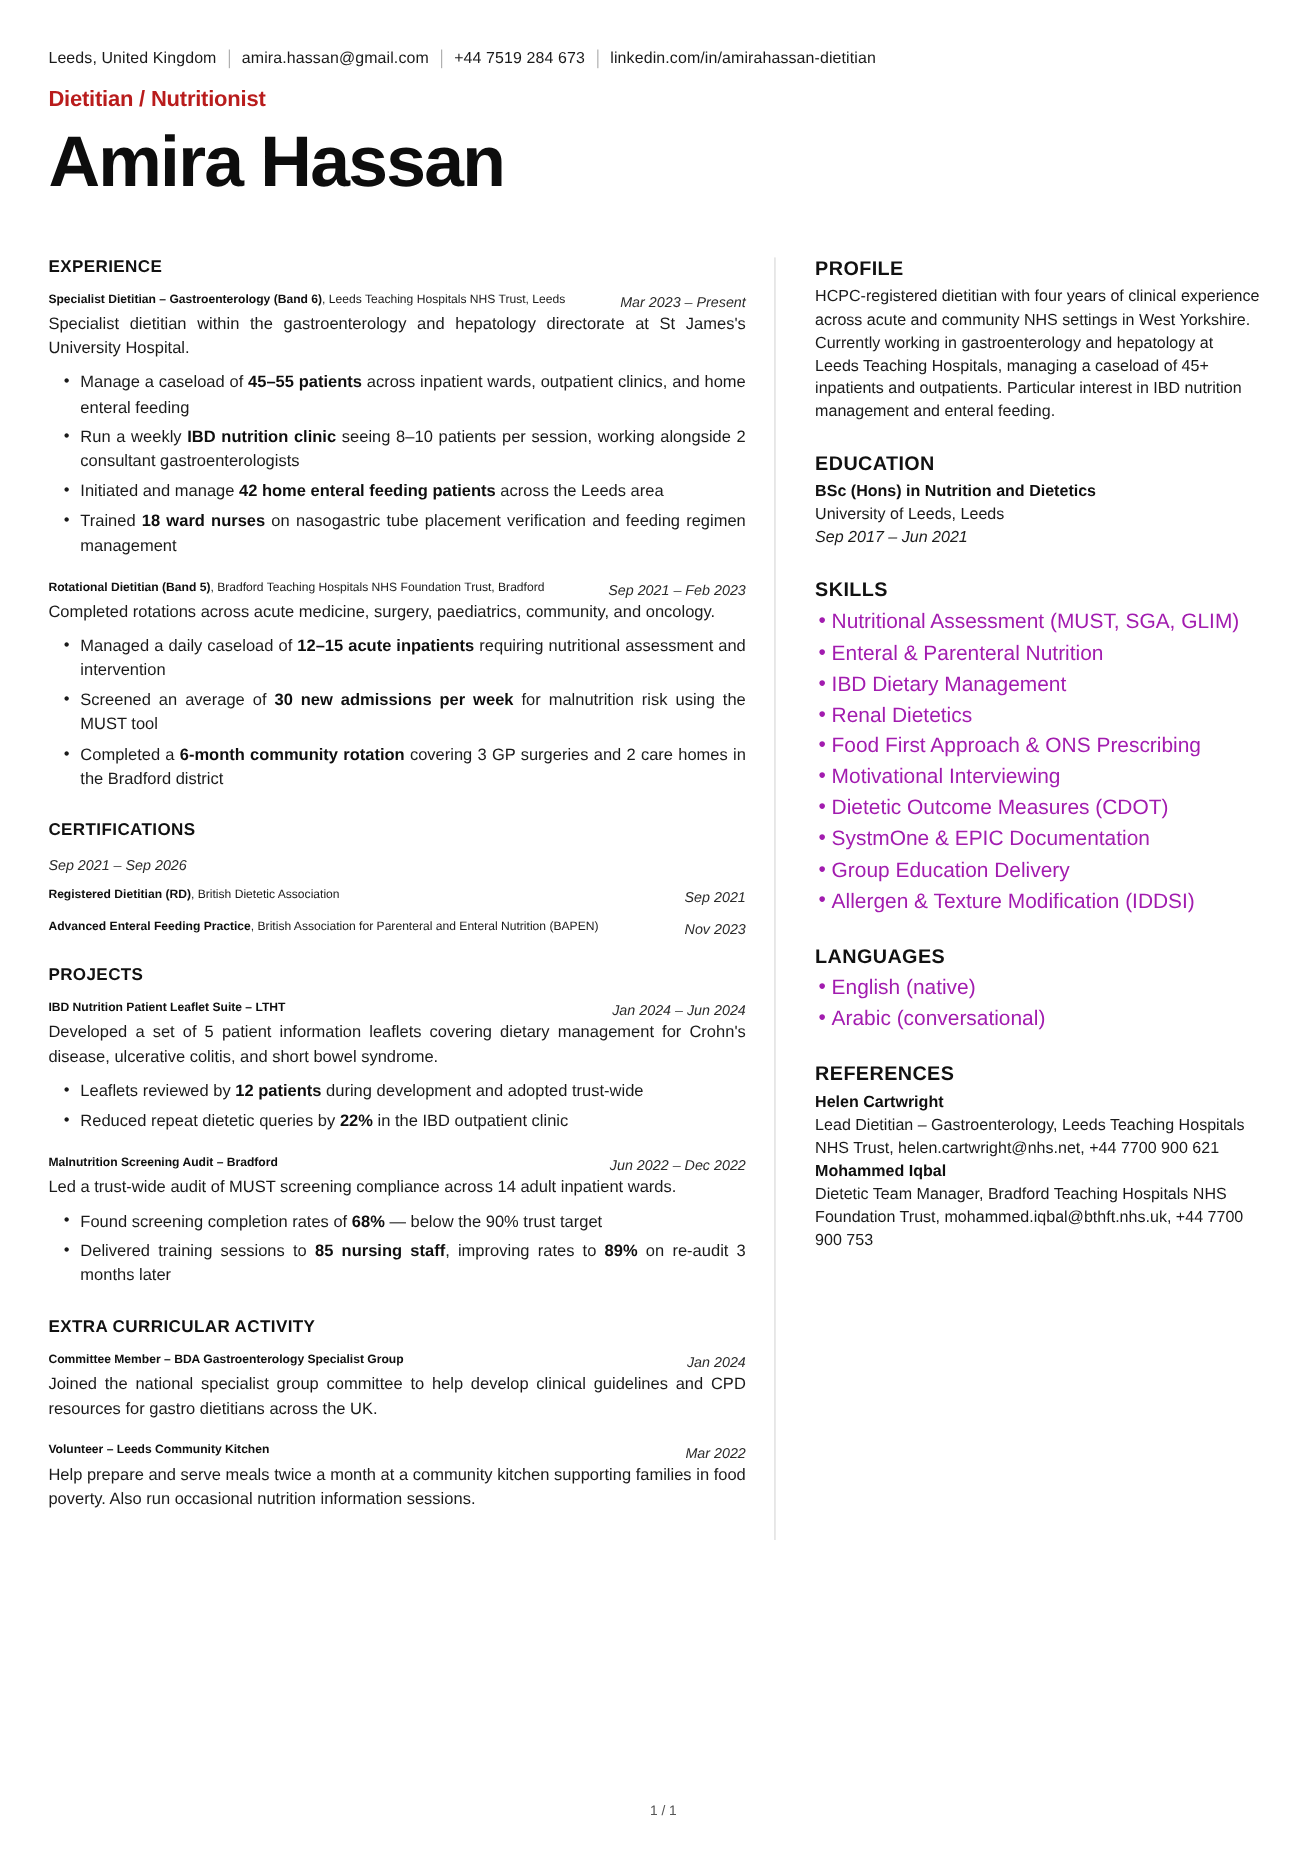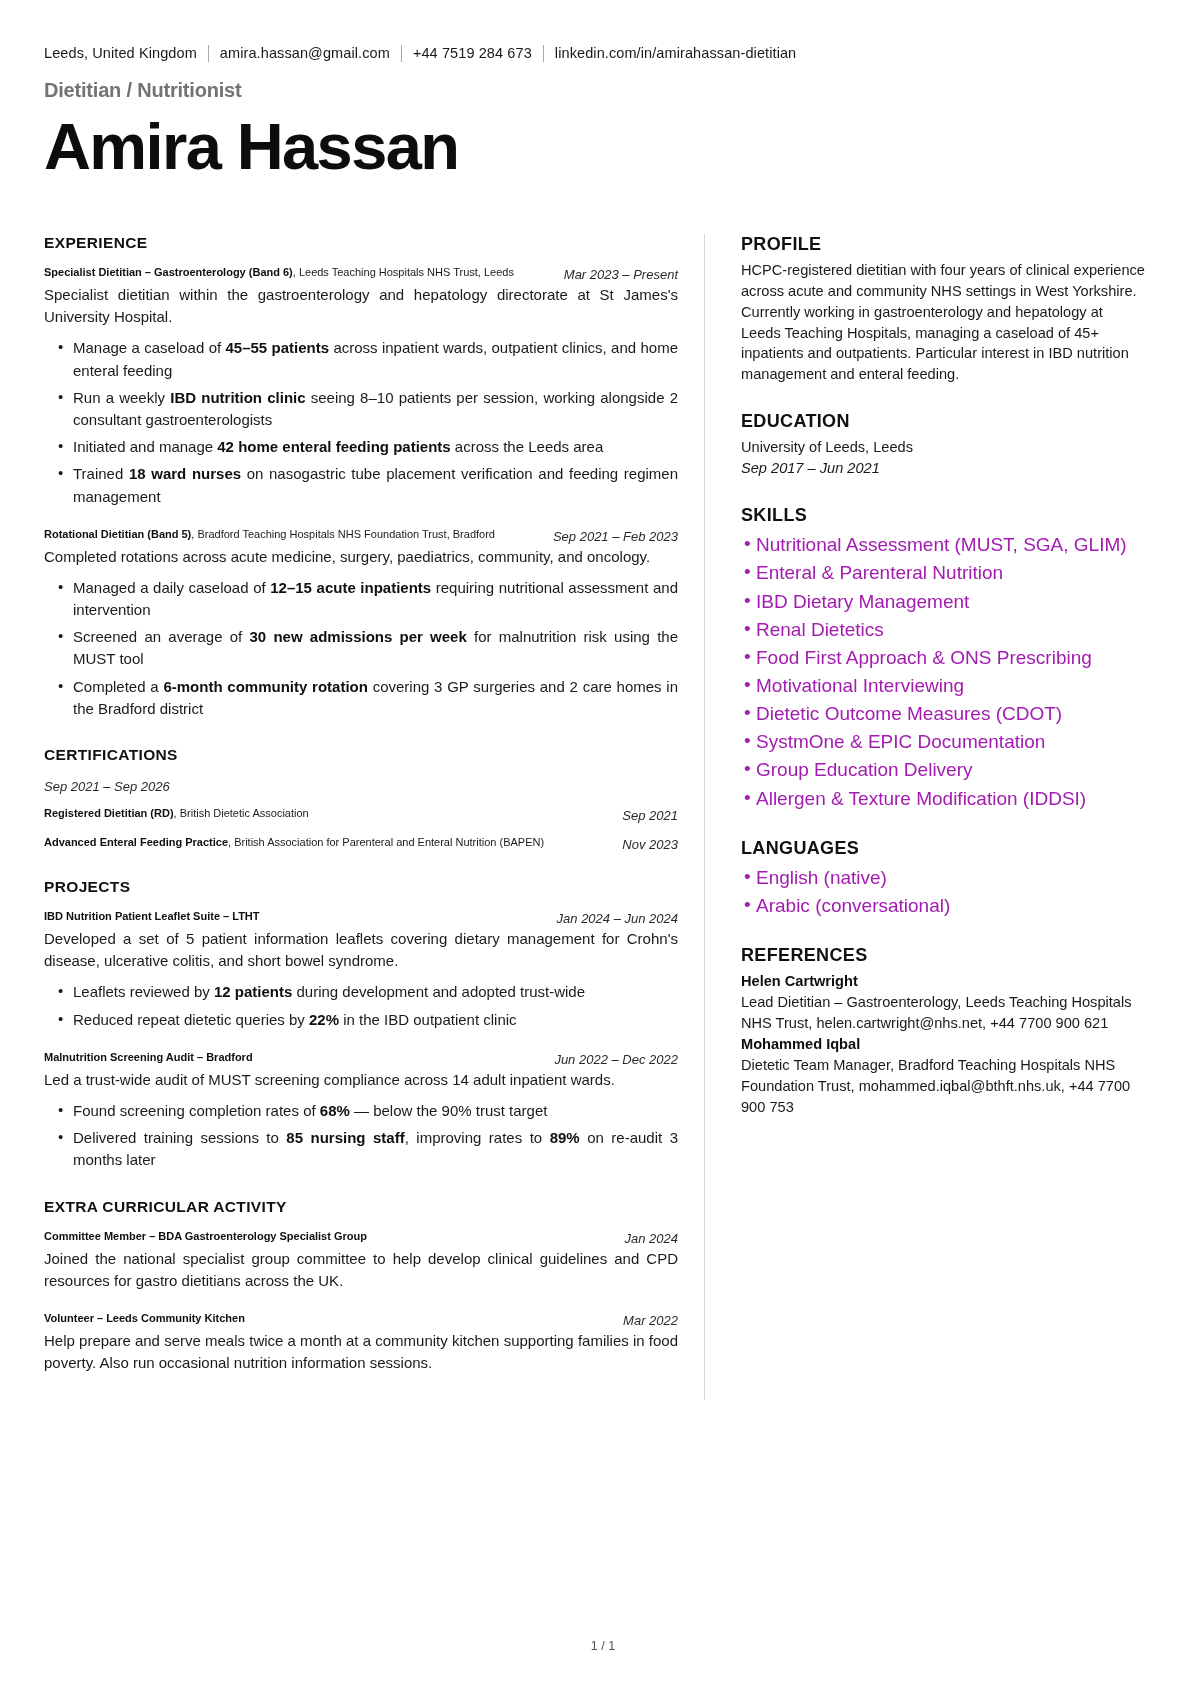--- a/index.html
+++ b/index.html
@@ -36,21 +36,21 @@
     height: 17px;
     background: #a8a8a8;
     margin: 0 11px;
     flex: none;
   }
   .role-title {
     font-size: 20px;
     font-weight: 700;
     letter-spacing: -0.2px;
     margin-top: 16px;
-    color: #737373;
+    color: #b91c1c;
   }
   .person-name {
     font-size: 65px;
     font-weight: 700;
     letter-spacing: -1.6px;
     line-height: 1.08;
     margin-top: 10px;
     color: #0d0d0d;
   }
 
@@ -337,20 +337,21 @@
 
     <div class="col-side">
 
       <div class="side-section">
         <div class="side-head">PROFILE</div>
         <div class="side-para">HCPC-registered dietitian with four years of clinical experience across acute and community NHS settings in West Yorkshire. Currently working in gastroenterology and hepatology at Leeds Teaching Hospitals, managing a caseload of 45+ inpatients and outpatients. Particular interest in IBD nutrition management and enteral feeding.</div>
       </div>
 
       <div class="side-section">
         <div class="side-head">EDUCATION</div>
+        <div class="side-bold">BSc (Hons) in Nutrition and Dietetics</div>
         <div class="side-para">University of Leeds, Leeds</div>
         <div class="side-italic">Sep 2017 – Jun 2021</div>
       </div>
 
       <div class="side-section">
         <div class="side-head">SKILLS</div>
         <ul class="side-list">
           <li>Nutritional Assessment (MUST, SGA, GLIM)</li>
           <li>Enteral &amp; Parenteral Nutrition</li>
           <li>IBD Dietary Management</li>

